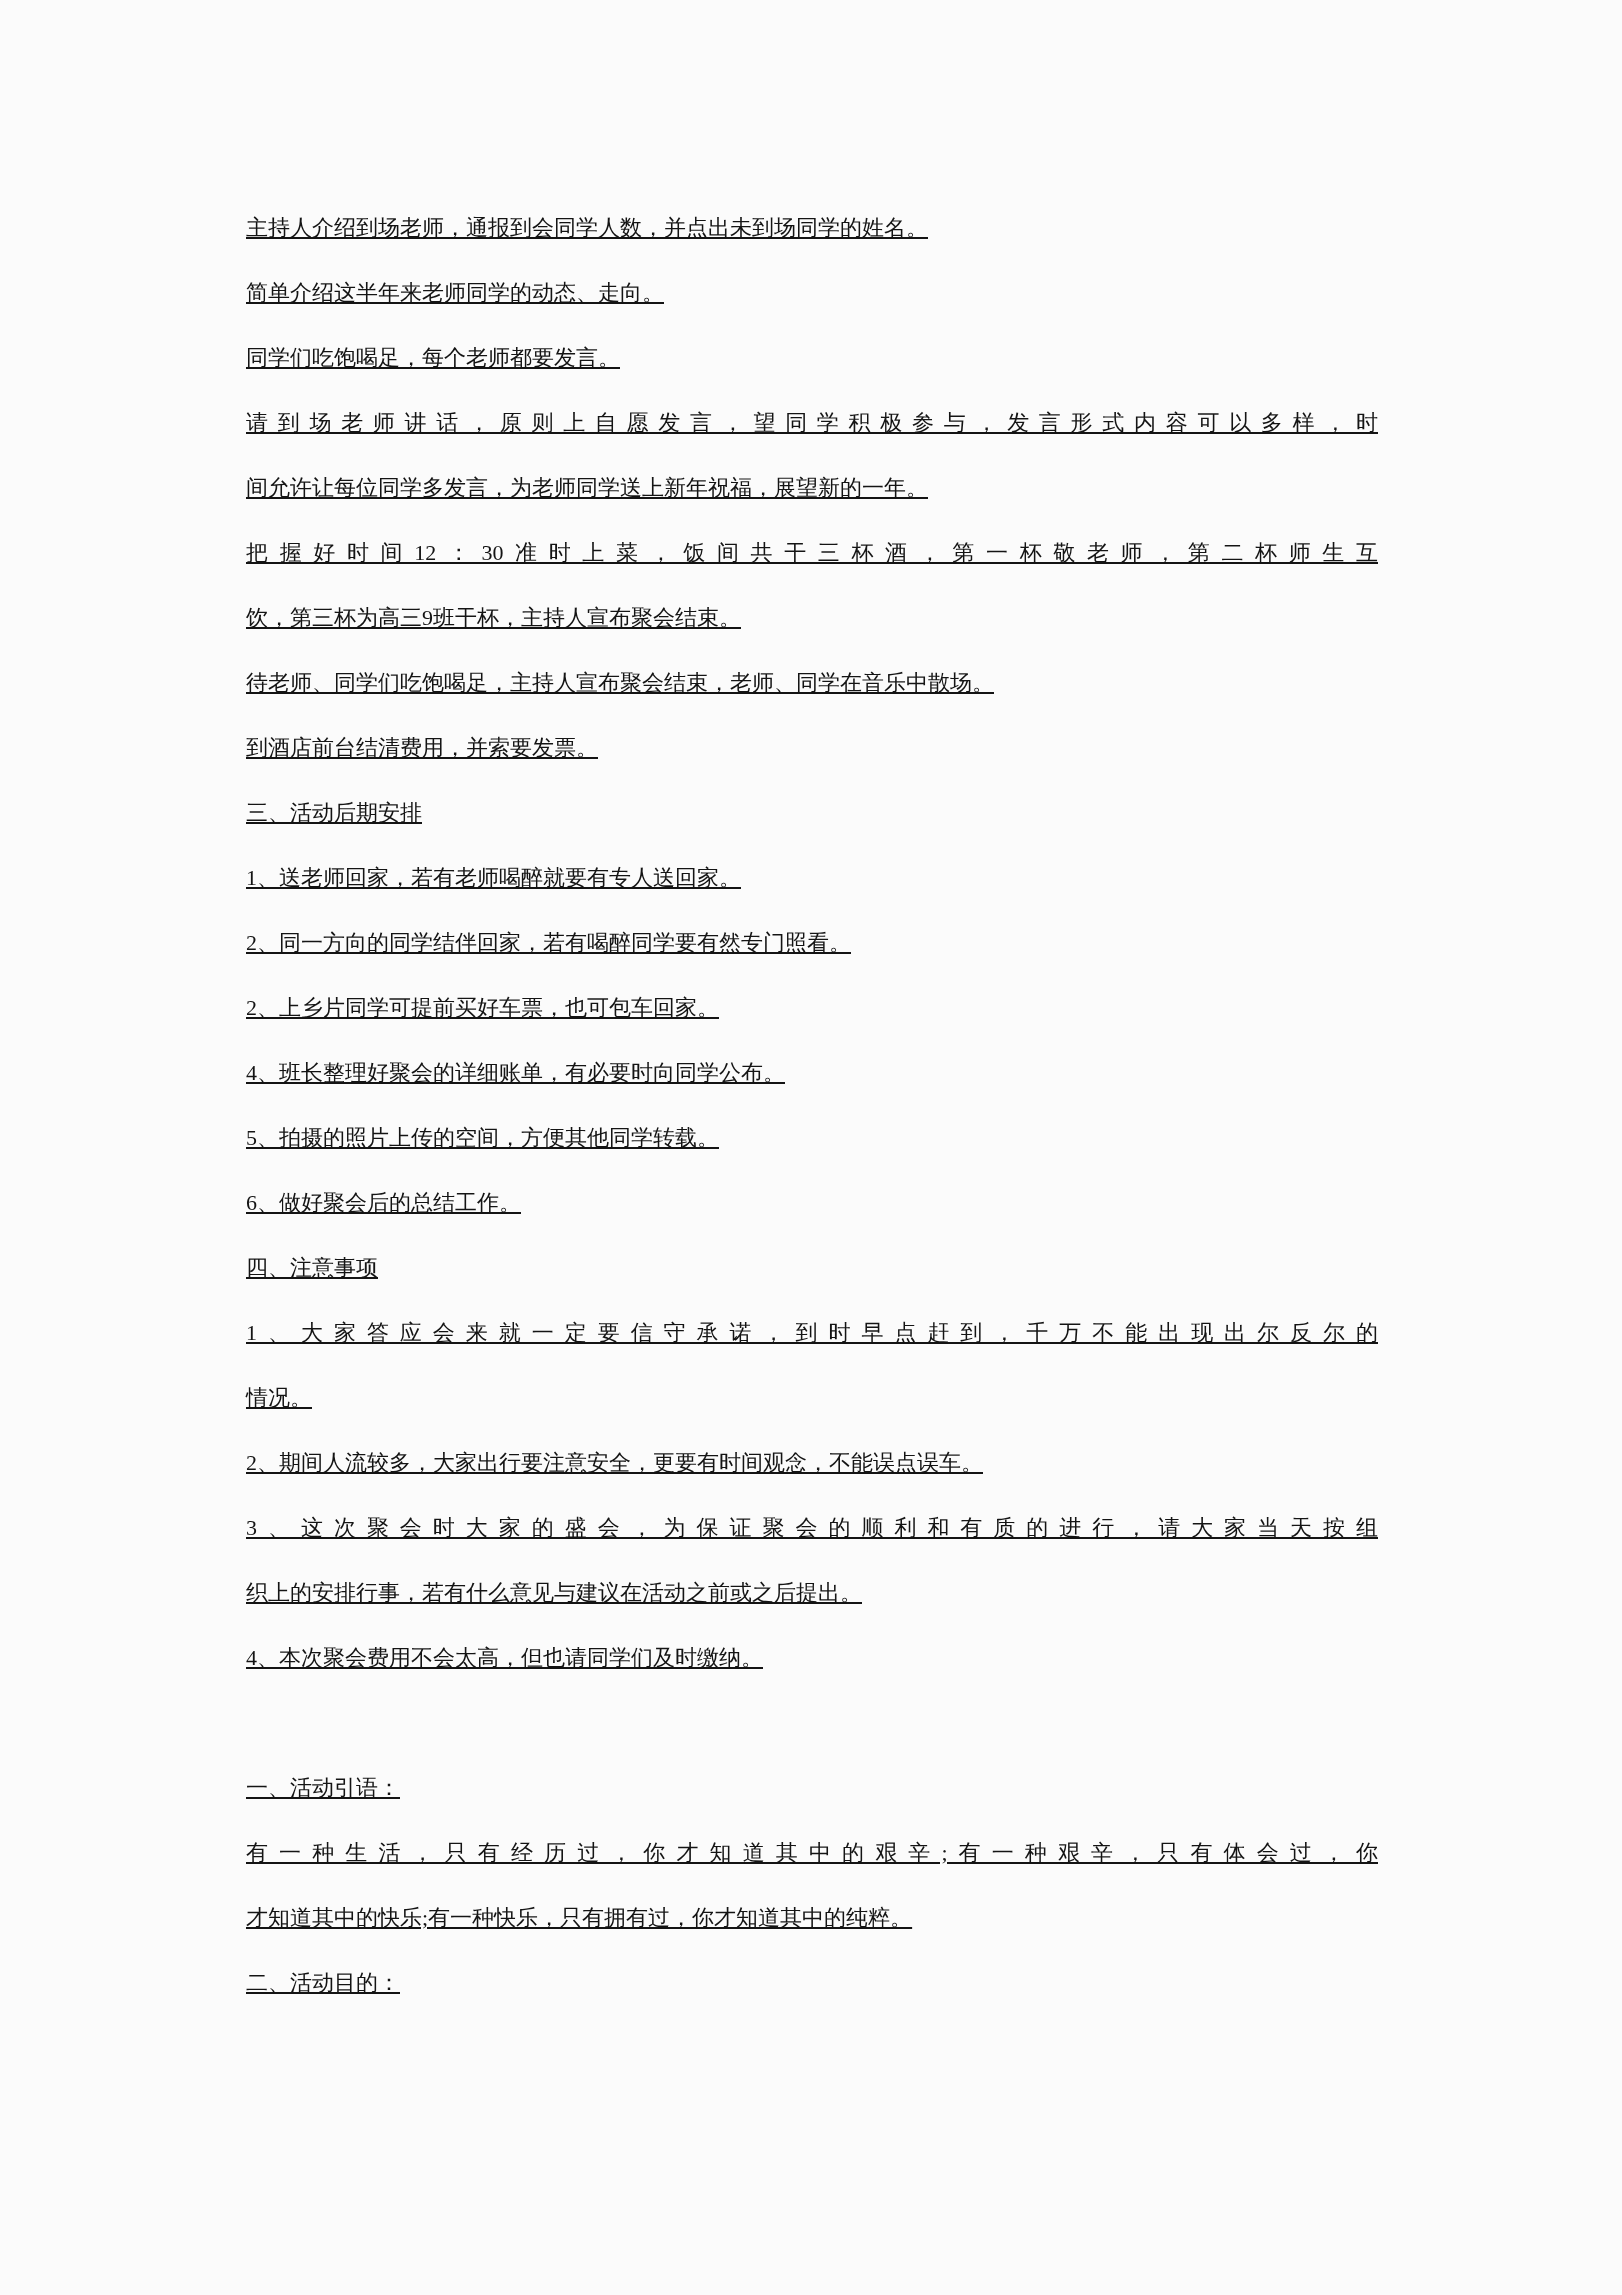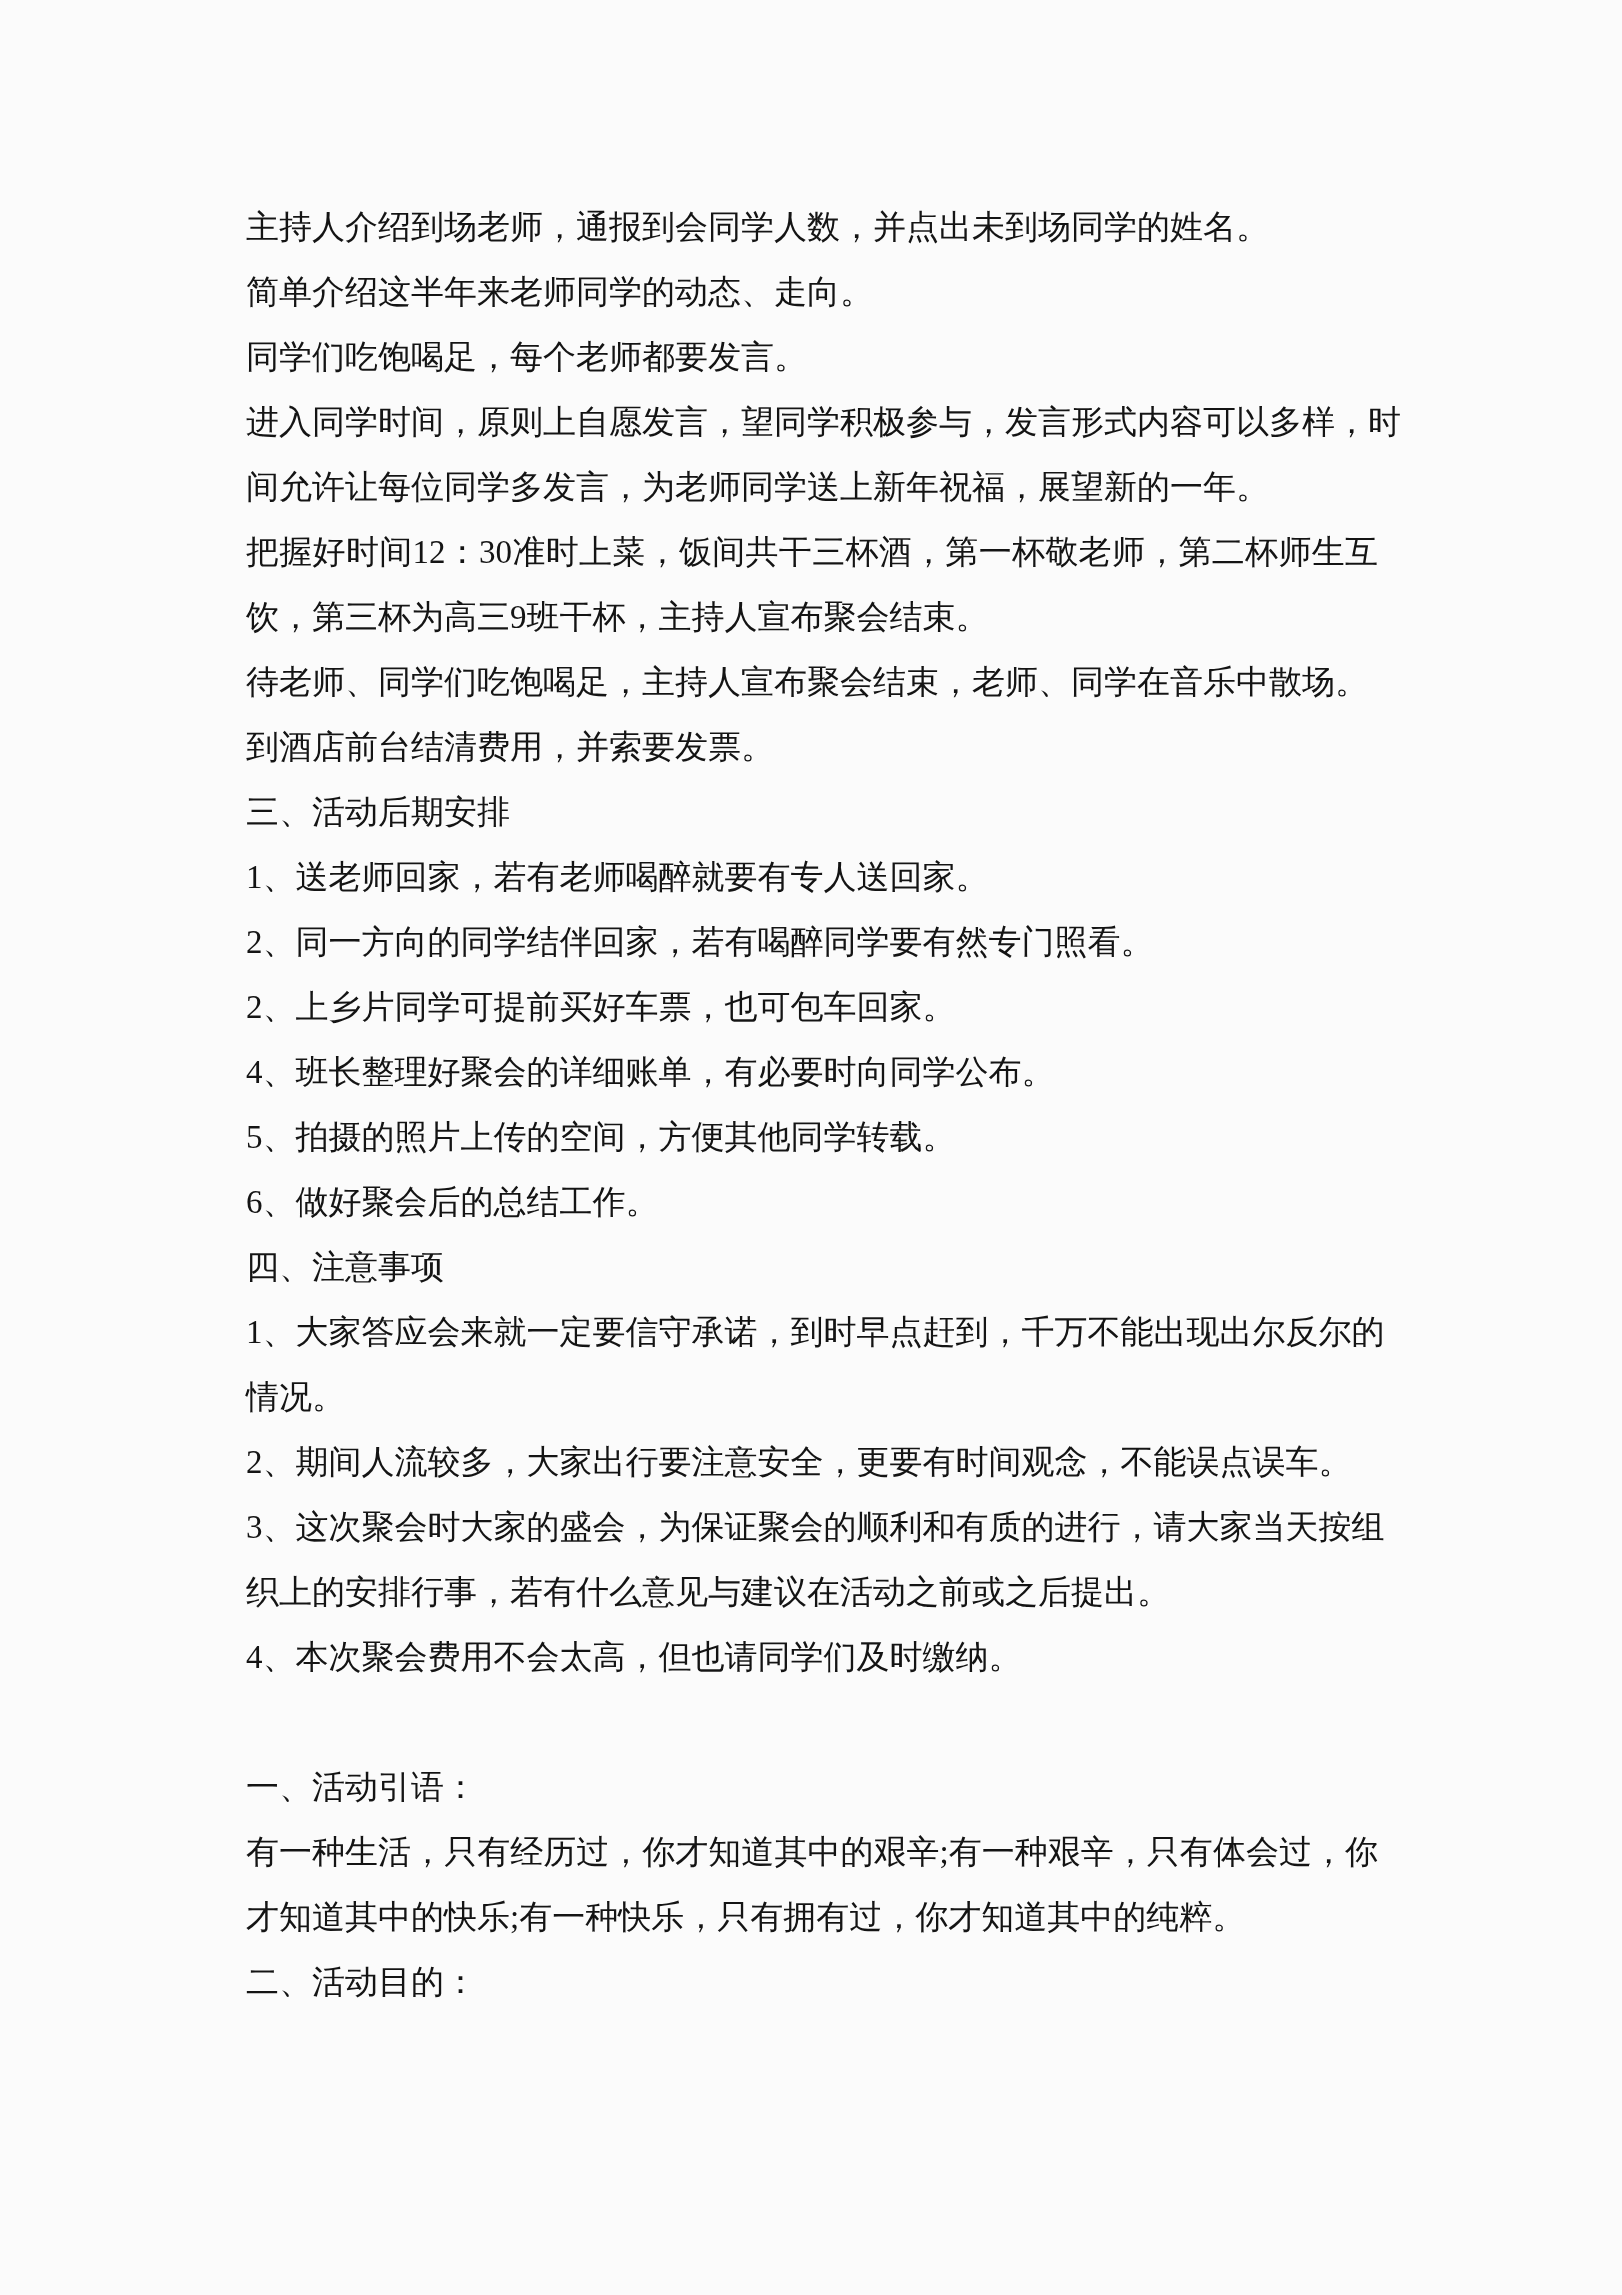--- a/index.html
+++ b/index.html
@@ -19,44 +19,45 @@
   }
   .doc-body {
     position: absolute;
     left: 246px;
     top: 195px;
     width: 1132px;
   }
   .line {
     height: 65px;
     line-height: 65px;
-    font-size: 33px;
+    font-size: 22px;
     color: #141414;
     white-space: pre;
     text-align: left;
     font-kerning: none;
+    text-decoration: underline;
   }
   .line.full {
     text-align: justify;
     text-align-last: justify;
     text-justify: inter-character;
   }
   .line.blank {
     
   }
 </style>
 </head>
 <body>
 
 <div class="page">
   <div class="doc-body" id="doc-body" style="color: rgb(20, 20, 20);">
       <div class="line">主持人介绍到场老师，通报到会同学人数，并点出未到场同学的姓名。</div>
       <div class="line">简单介绍这半年来老师同学的动态、走向。</div>
       <div class="line">同学们吃饱喝足，每个老师都要发言。</div>
-      <div class="line full">进入同学时间，原则上自愿发言，望同学积极参与，发言形式内容可以多样，时</div>
+      <div class="line full">请到场老师讲话，原则上自愿发言，望同学积极参与，发言形式内容可以多样，时</div>
       <div class="line">间允许让每位同学多发言，为老师同学送上新年祝福，展望新的一年。</div>
       <div class="line full">把握好时间12：30准时上菜，饭间共干三杯酒，第一杯敬老师，第二杯师生互</div>
       <div class="line">饮，第三杯为高三9班干杯，主持人宣布聚会结束。</div>
       <div class="line">待老师、同学们吃饱喝足，主持人宣布聚会结束，老师、同学在音乐中散场。</div>
       <div class="line">到酒店前台结清费用，并索要发票。</div>
       <div class="line">三、活动后期安排</div>
       <div class="line">1、送老师回家，若有老师喝醉就要有专人送回家。</div>
       <div class="line">2、同一方向的同学结伴回家，若有喝醉同学要有然专门照看。</div>
       <div class="line">2、上乡片同学可提前买好车票，也可包车回家。</div>
       <div class="line">4、班长整理好聚会的详细账单，有必要时向同学公布。</div>

